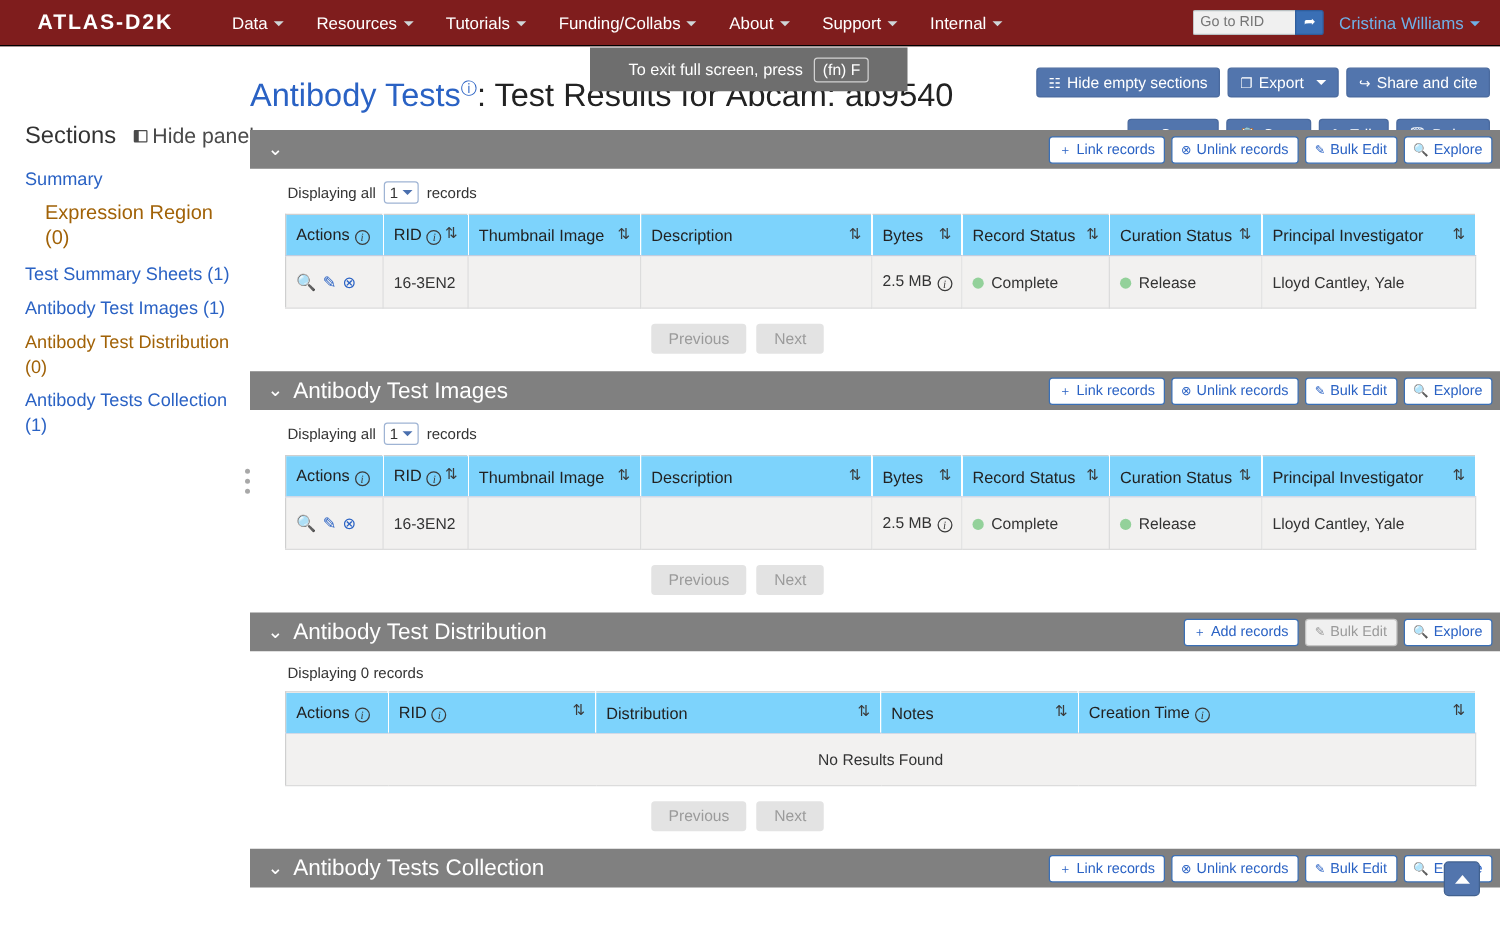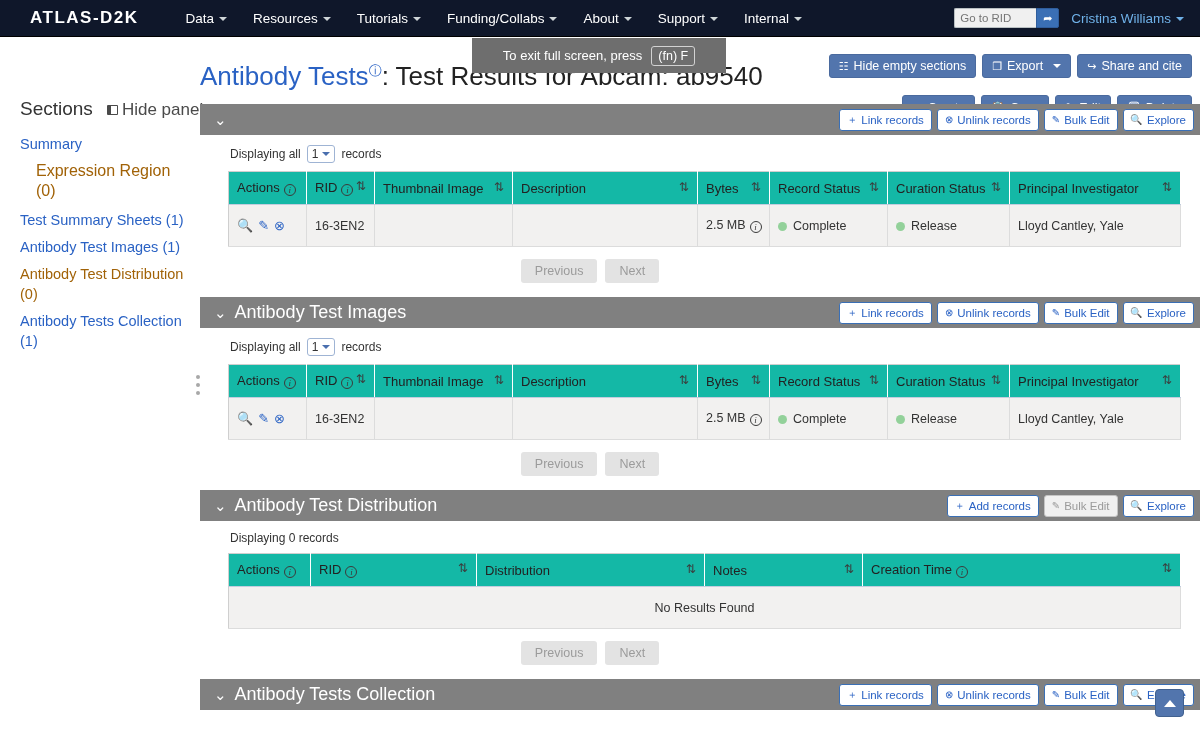--- a/index.html
+++ b/index.html
@@ -11,21 +11,21 @@
     background: #ffffff;
     font-family: "Liberation Sans", sans-serif;
     font-size: 13px;
     color: #222222;
   }
 
   
   .navbar {
     position: relative;
     height: 37px;
-    background: #0f172a;
+    background: #7f1d1d;
     display: flex;
     align-items: center;
     padding: 0 10px 0 30px;
     border-bottom: 1px solid #000;
   }
   .brand {
     color: #ffffff;
     font-weight: bold;
     font-size: 17px;
     letter-spacing: 1.5px;
@@ -302,21 +302,21 @@
 
   
   .table-wrap { padding: 0 0 0 28px; }
   table.rt {
     border-collapse: collapse;
     width: 952px;
     table-layout: fixed;
     border: 1px solid #cfcfcf;
   }
   table.rt th {
-    background: #14b8a6;
+    background: #7dd3fc;
     border-right: 1px solid #ffffff;
     border-bottom: 1px solid #c3cdde;
     font-size: 13px;
     font-weight: normal;
     color: #222;
     text-align: left;
     padding: 8px 8px;
     height: 32px;
     vertical-align: middle;
     white-space: nowrap;

